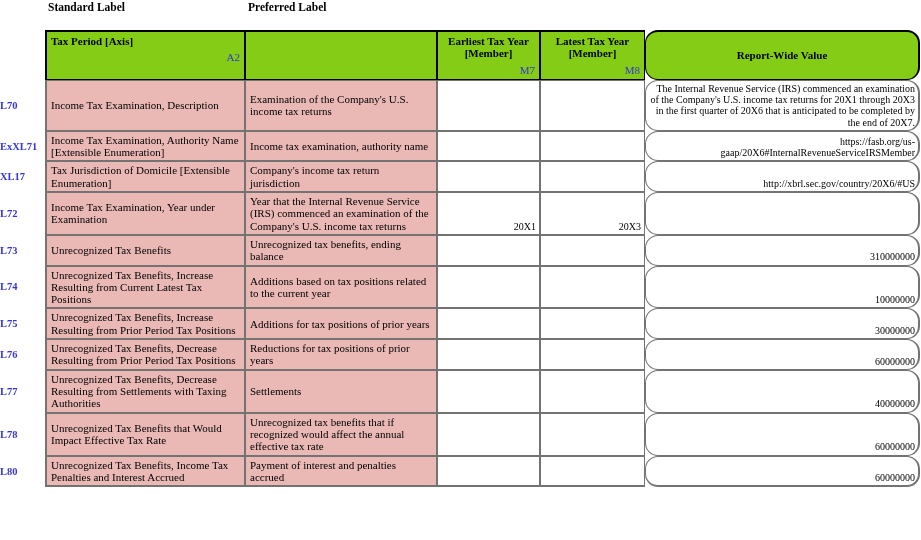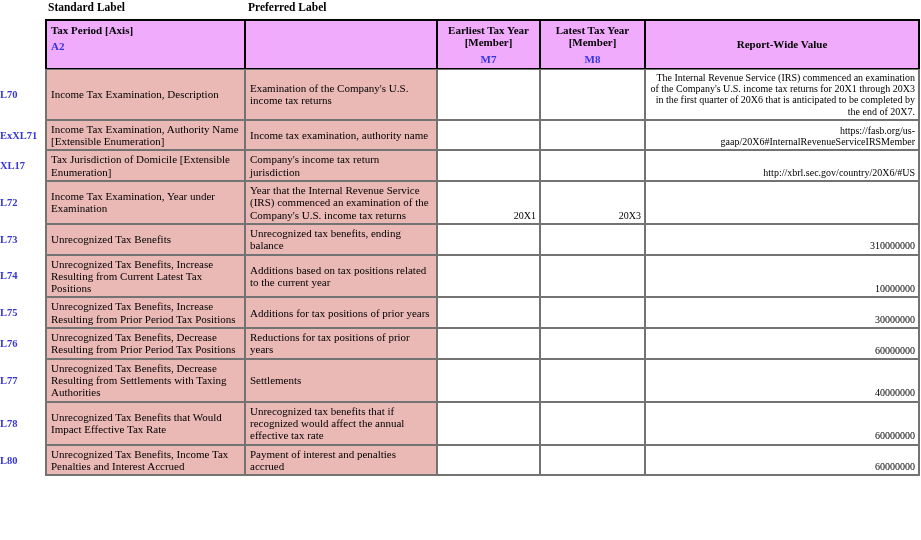--- a/index.html
+++ b/index.html
@@ -7,21 +7,21 @@
   body {
     width: 921px; height: 540px;
     background: #ffffff;
     color: #000000;
     font-family: "Liberation Serif", serif;
     overflow: hidden;
   }
   .page { position: relative; width: 921px; height: 540px; }
 
   
-  .caps { position: relative; height: 19px; padding-left: 15px; }
+  .caps { position: relative; height: 30px; padding-left: 15px; }
   .caps .cap {
     position: absolute; top: 1px;
     font-weight: bold; font-size: 11.5px;
   }
   .cap-std  { left: 48px; }
   .cap-pref { left: 248px; }
 
   
   table.fig {
     border-collapse: separate;
@@ -33,48 +33,48 @@
 
   .gutter {
     border: none; background: none;
     text-align: left; vertical-align: middle;
     padding-right: 5px;
     font-weight: bold; font-size: 10.5px;
     color: #3535d8;
   }
 
   .hdr {
-    background: #f0abfc;
+    background: #84cc16;
     border: 1px solid #000;
     border-top-width: 2px;
     font-weight: bold; font-size: 11px; line-height: 1.12;
     padding: 3px 4px;
     vertical-align: top;
     text-align: left;
   }
   .hdr.center { text-align: center; }
   .hdr.middle { vertical-align: middle; }
-  .code { color: #3535d8; margin-top: 4px; font-weight: bold; }
+  .code { color: #3535d8; margin-top: 4px; font-weight: normal; text-align: right; }
 
   .cell {
     border: 1px solid #737373;
     font-weight: normal; font-size: 11px; line-height: 1.12;
     padding: 2px 4px;
   }
   .pink { background: #eab9b6; vertical-align: middle; }
   .val {
     background: #ffffff;
     vertical-align: bottom;
     text-align: right;
     font-size: 10px;
     padding: 2px 3px;
     overflow-wrap: break-word;
   }
   .col-first { border-left-width: 2px; }
-  .col-last  { border-right-width: 2px; }
+  .col-last  { border-right-width: 2px; border-radius: 13px; }
   tr.last .cell { border-bottom-width: 2px; }
 </style>
 </head>
 <body>
 
 <div class="page">
 
   <div class="caps">
     <span class="cap cap-std">Standard Label</span>
     <span class="cap cap-pref">Preferred Label</span>

